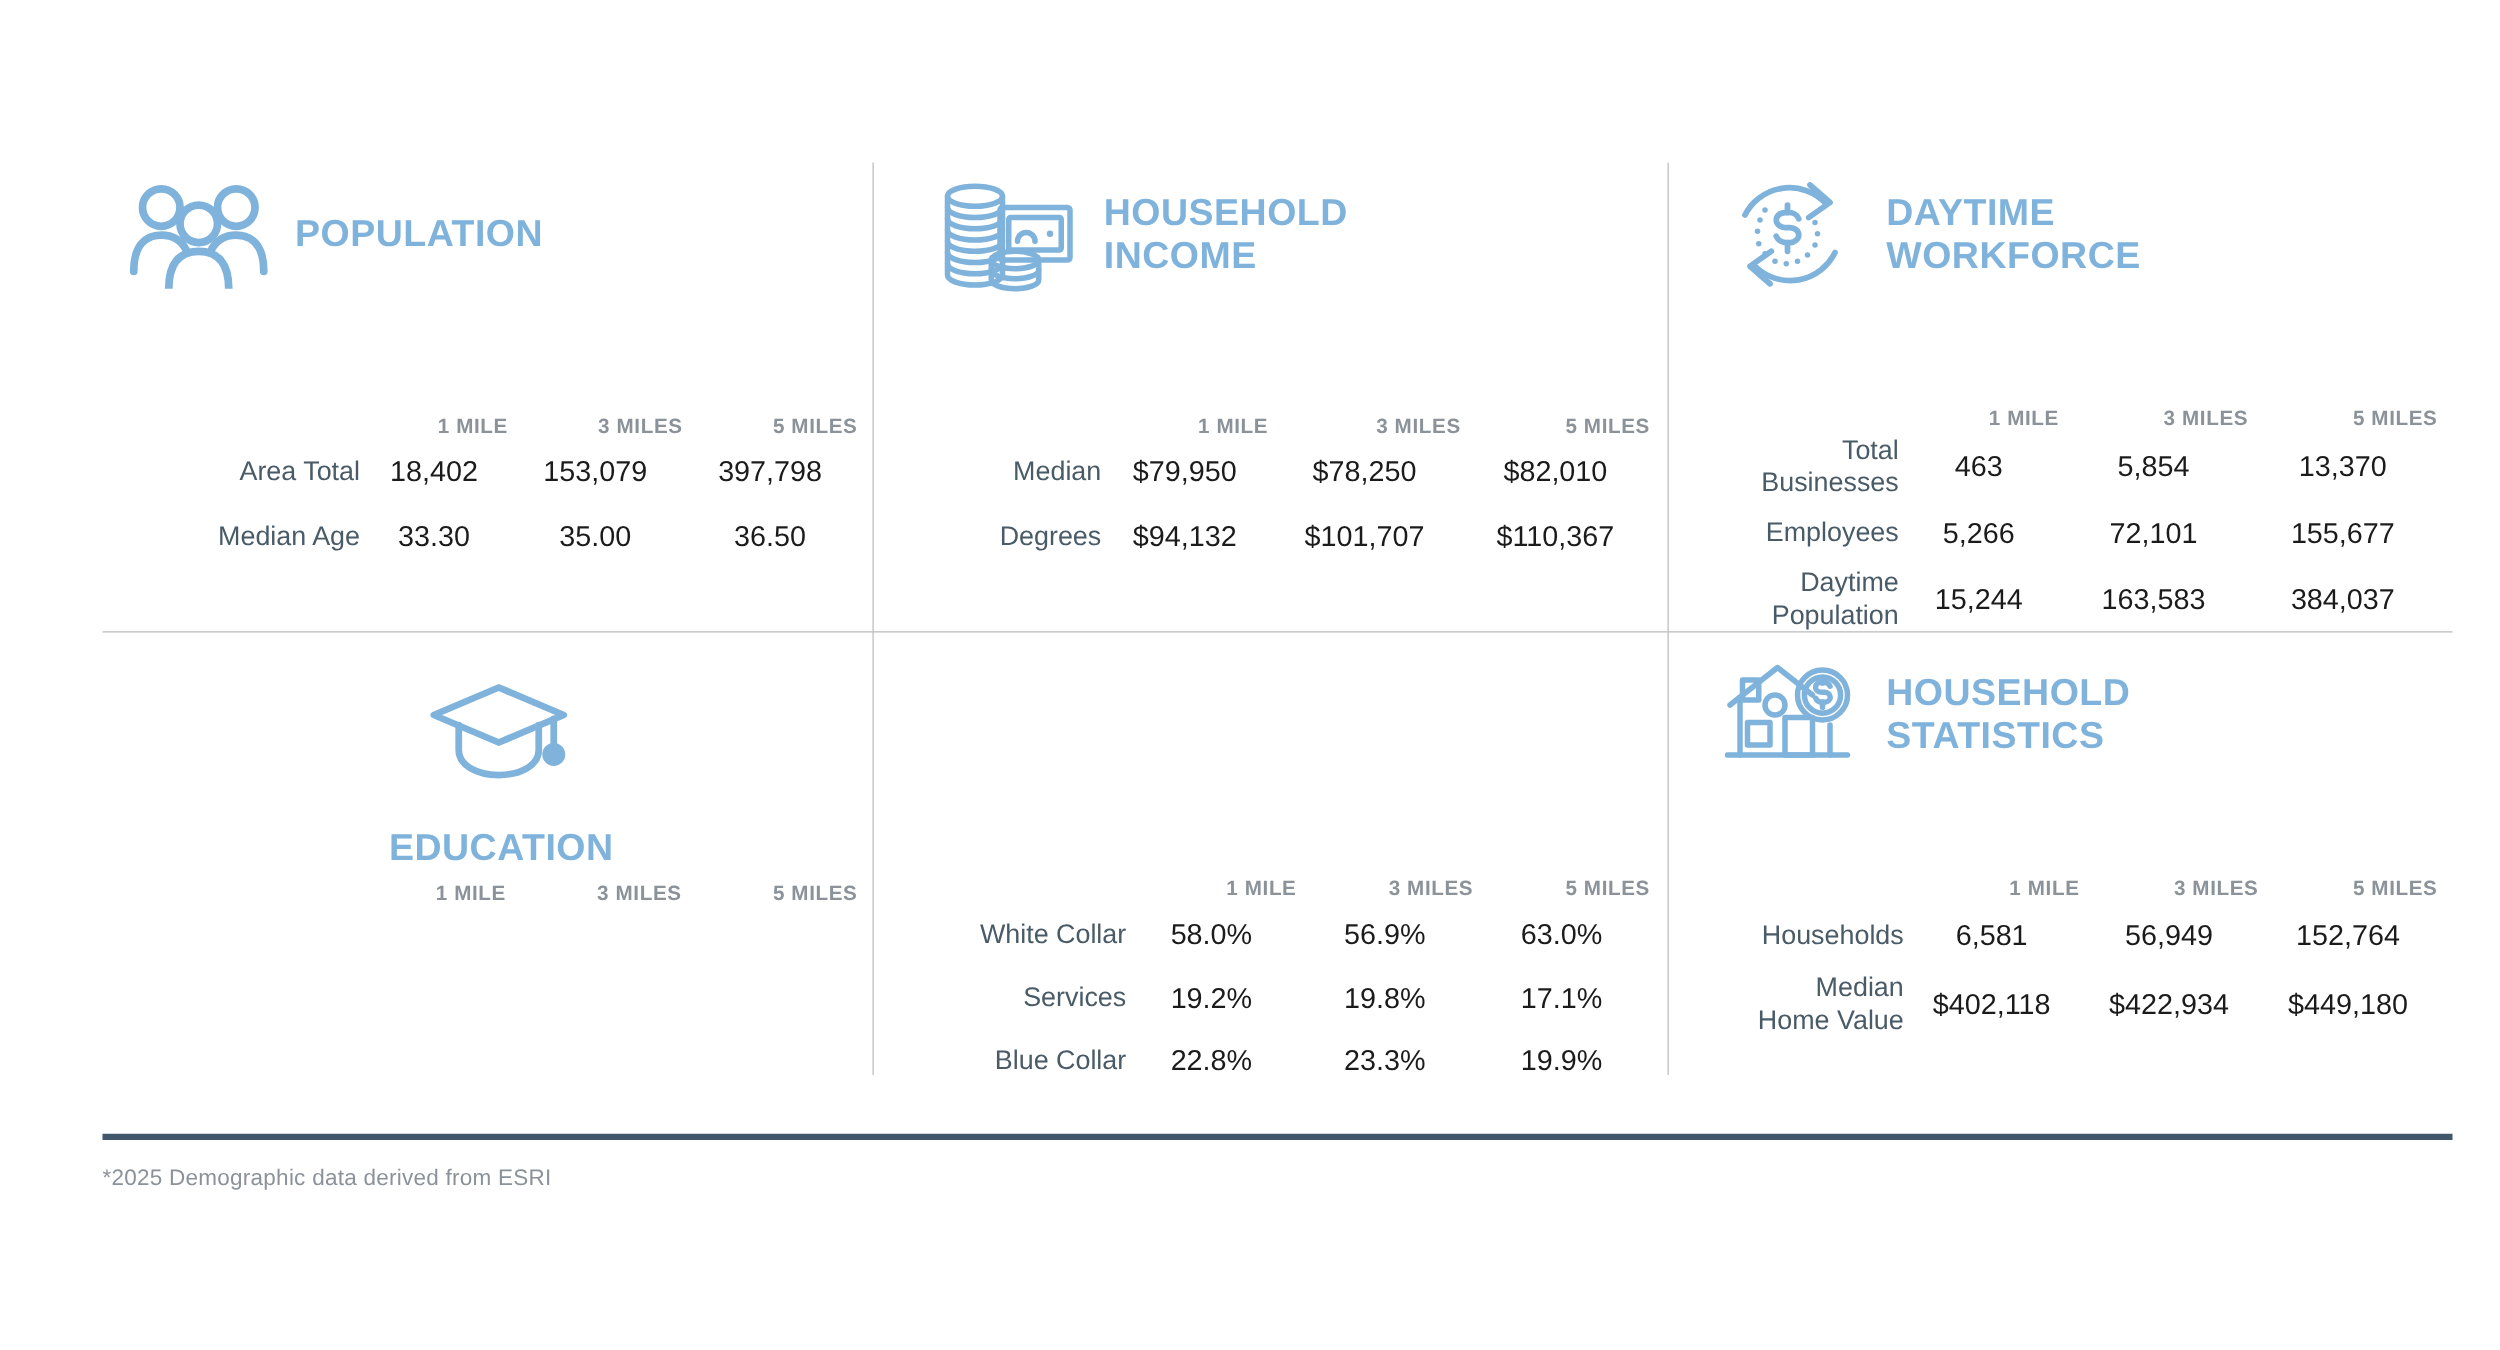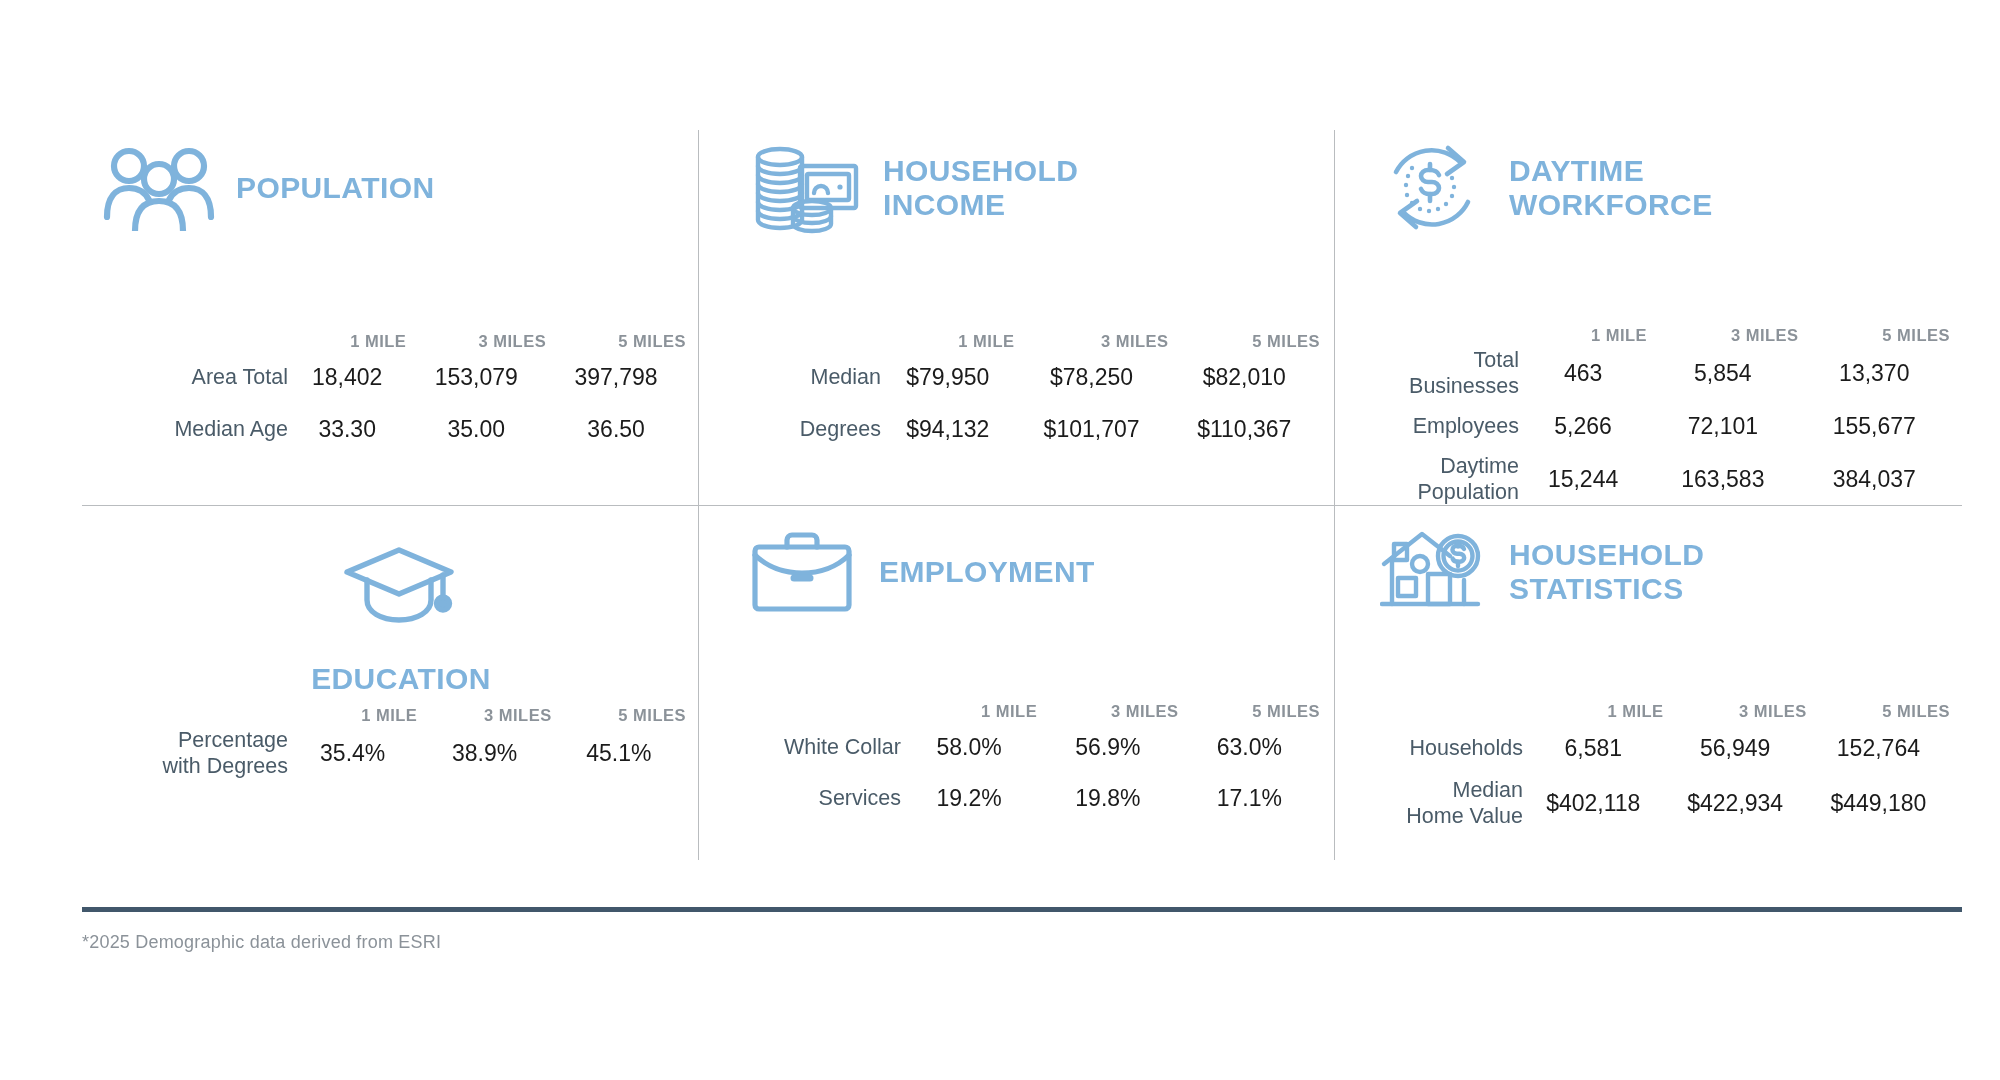--- a/index.html
+++ b/index.html
@@ -321,64 +321,52 @@
           <div class="ptitle">EDUCATION</div>
         </div>
         <table class="ptable" style="top:200px; left:10px; width:calc(100% - 22px);">
           <tbody>
               <tr>
             <th class="rowlabel" style="width:196px"></th>
             <th class="colhead">1 MILE</th>
             <th class="colhead">3 MILES</th>
             <th class="colhead">5 MILES</th>
           </tr>
-          <tr style="height:56px">
-            <td class="rowlabel">Percentage
-with Degrees</td>
-            <td class="cell">35.4%</td>
-            <td class="cell">38.9%</td>
-            <td class="cell">45.1%</td>
-          </tr>
         </tbody>
           </table>
       </div>
     </div>
 
     <div class="panel col2 row2">
       <div class="panel-inner">
-        <div class="phead" style="padding-top:20px; padding-left:44px;">
-          <div class="picon">
-            <svg width="106" height="86" viewBox="0 0 106 86" fill="none" stroke="#7fb3dc" stroke-width="5.2" stroke-linecap="round" stroke-linejoin="round">
-              <path d="M38 18 v-7 a5 5 0 0 1 5 -5 h20 a5 5 0 0 1 5 5 v7"></path>
-              <rect x="6" y="18" width="94" height="62" rx="4"></rect>
-              <path d="M6 26 C30 50 76 50 100 26"></path>
-              <path d="M45 49 h16" stroke-width="7"></path>
-            </svg>
-          </div>
-          <div class="ptitle">EMPLOYMENT</div>
-        </div>
         <table class="ptable" style="top:196px; left:16px; width:calc(100% - 30px);">
           <tbody>
               <tr>
             <th class="rowlabel" style="width:186px"></th>
             <th class="colhead">1 MILE</th>
             <th class="colhead">3 MILES</th>
             <th class="colhead">5 MILES</th>
           </tr>
           <tr style="height:52px">
             <td class="rowlabel">White Collar</td>
             <td class="cell">58.0%</td>
             <td class="cell">56.9%</td>
             <td class="cell">63.0%</td>
           </tr>
           <tr style="height:50px">
             <td class="rowlabel">Services</td>
             <td class="cell">19.2%</td>
             <td class="cell">19.8%</td>
             <td class="cell">17.1%</td>
+          </tr>
+          <tr style="height:50px">
+            <td class="rowlabel">Blue Collar</td>
+            <td class="cell">22.8%</td>
+            <td class="cell">23.3%</td>
+            <td class="cell">19.9%</td>
           </tr>
         </tbody>
           </table>
       </div>
     </div>
 
     <div class="panel col3 row2">
       <div class="panel-inner">
         <div class="phead" style="padding-top:20px; padding-left:38px;">
           <div class="picon">

